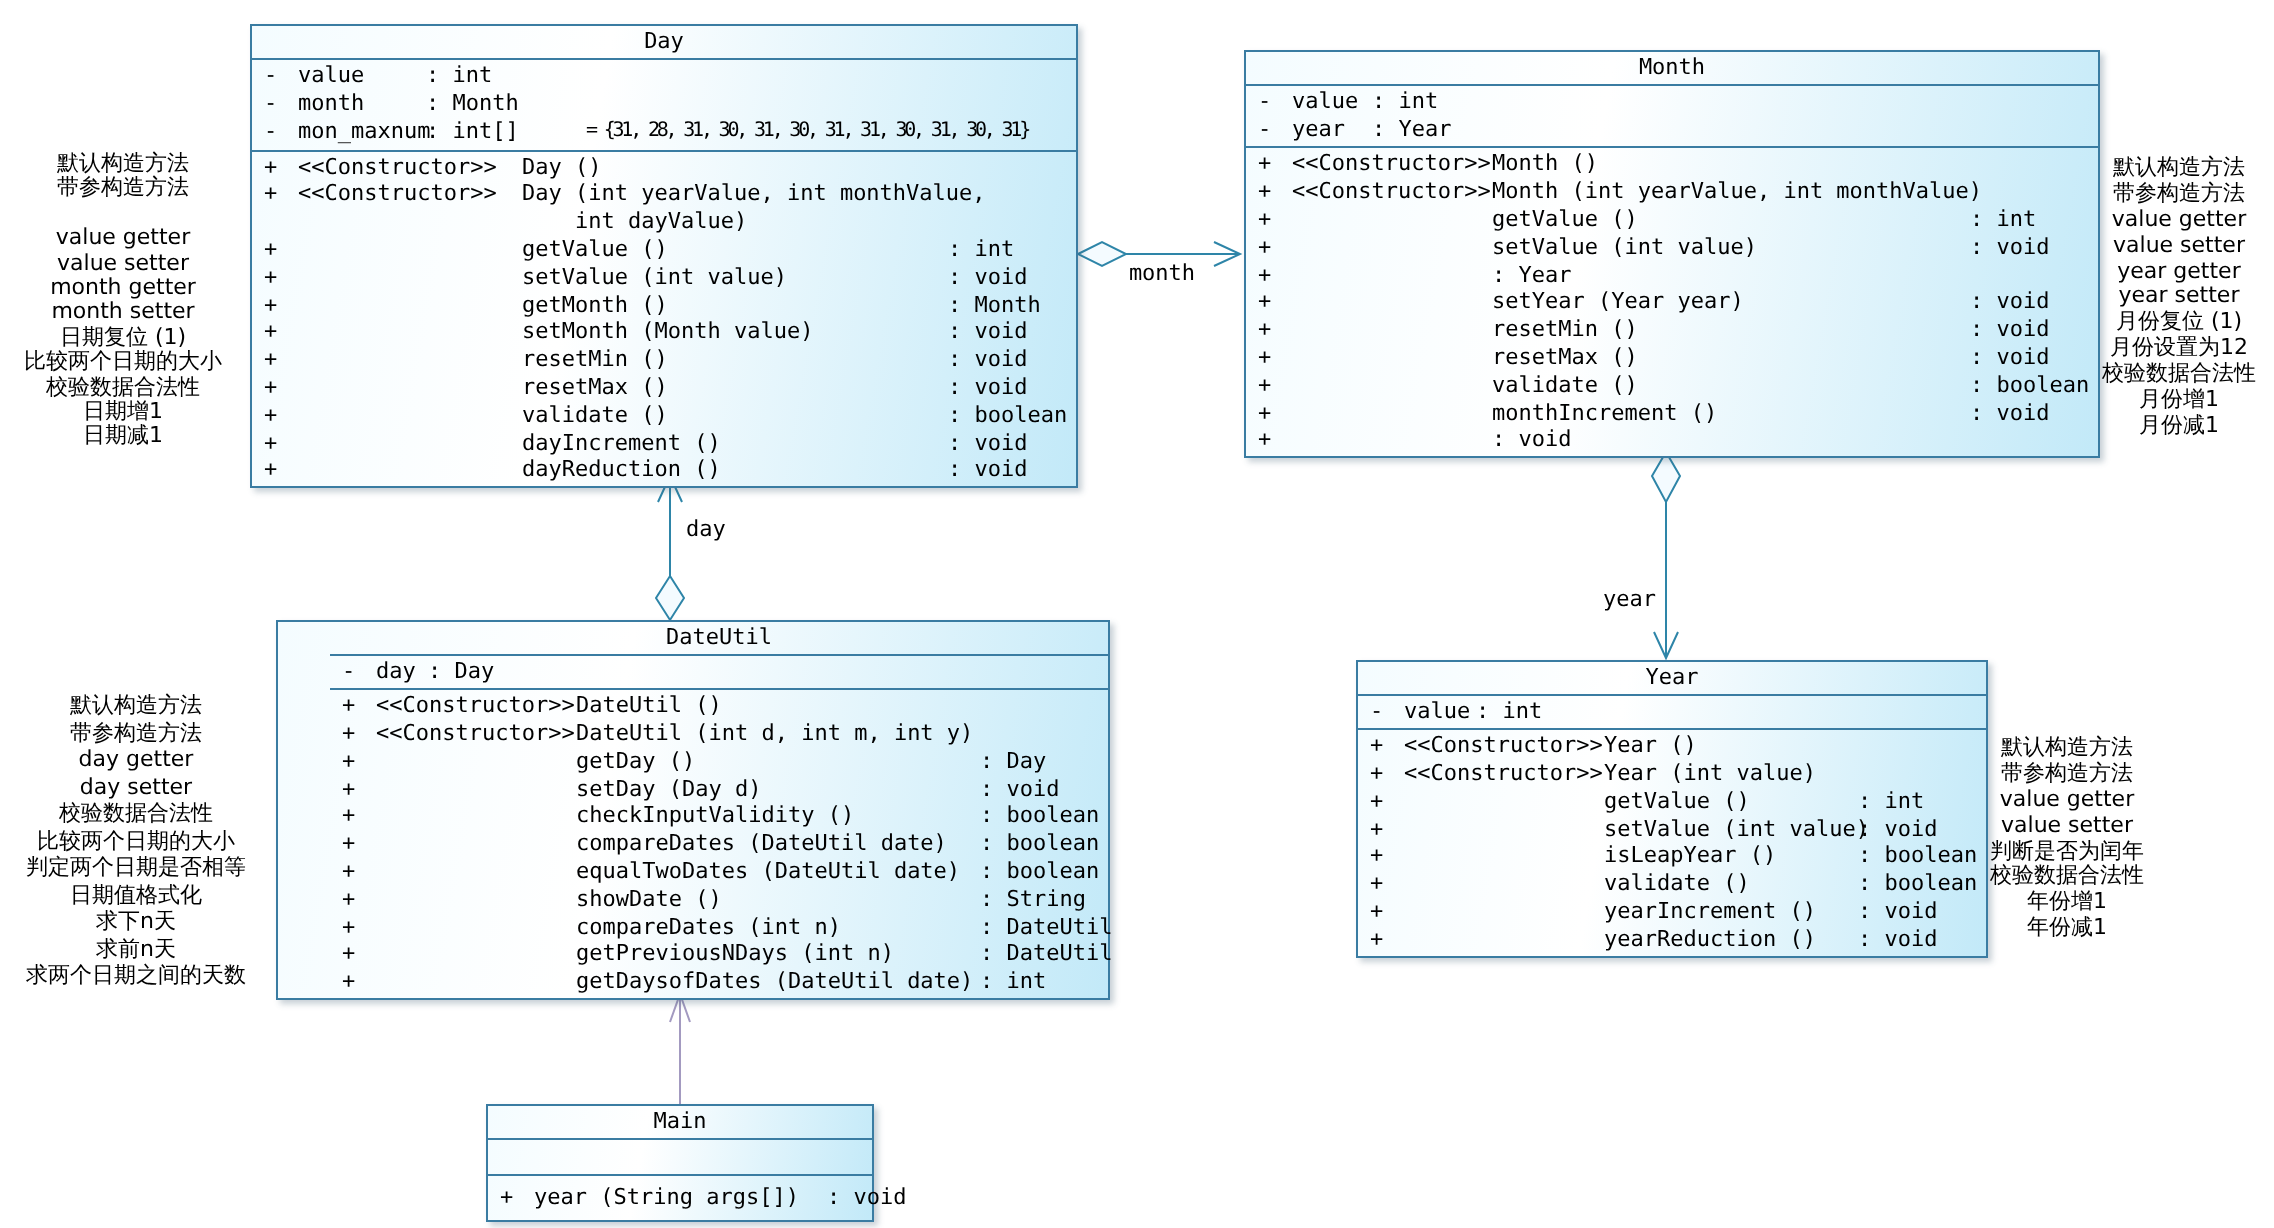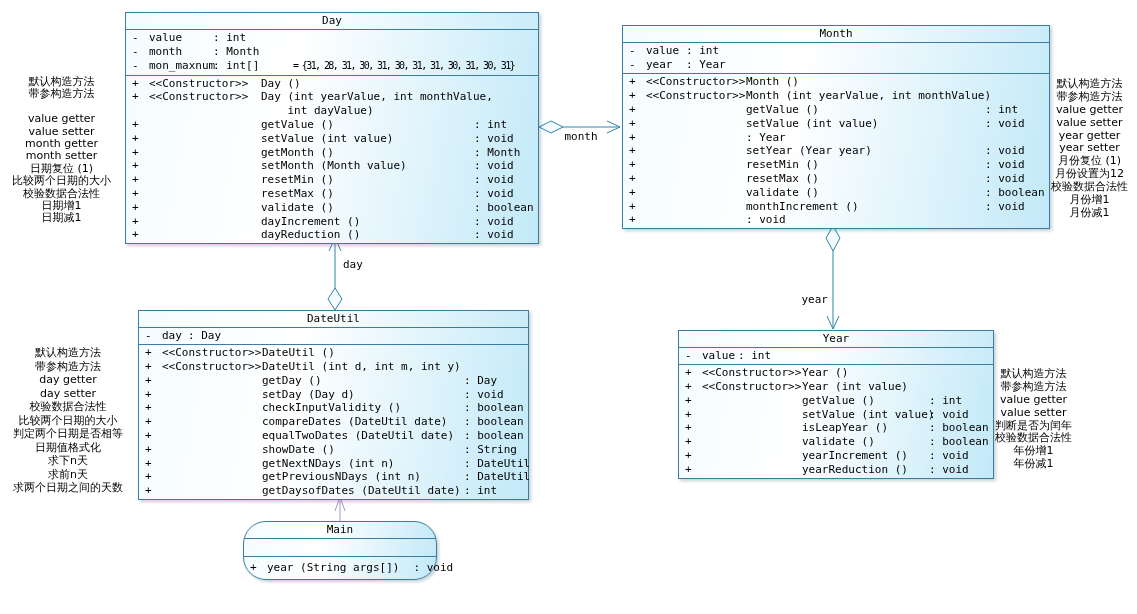--- a/index.html
+++ b/index.html
@@ -117,37 +117,37 @@
         <div class="mrow"><span class="m-v">+</span><span class="m-s"></span><span class="m-t">: Year</span></div>
         <div class="mrow"><span class="m-v">+</span><span class="m-s"></span><span class="m-sig">setYear (Year year)</span><span class="m-t">: void</span></div>
         <div class="mrow"><span class="m-v">+</span><span class="m-s"></span><span class="m-sig">resetMin ()</span><span class="m-t">: void</span></div>
         <div class="mrow"><span class="m-v">+</span><span class="m-s"></span><span class="m-sig">resetMax ()</span><span class="m-t">: void</span></div>
         <div class="mrow"><span class="m-v">+</span><span class="m-s"></span><span class="m-sig">validate ()</span><span class="m-t">: boolean</span></div>
         <div class="mrow"><span class="m-v">+</span><span class="m-s"></span><span class="m-sig">monthIncrement ()</span><span class="m-t">: void</span></div>
         <div class="mrow"><span class="m-v">+</span><span class="m-s"></span><span class="m-t">: void</span></div>
       </div>
   </div>
 
-  <div class="cbox cls-dateutil" style="left:138px;top:310px;width:389px;">
+  <div class="cbox cls-dateutil" style="left:138px;top:310px;width:389px;padding-left:26px;">
     <div class="ctitle">DateUtil</div>
     <div class="cattrs">
 
     <div class="arow"><span class="a-v">-</span><span class="a-n">day</span><span class="a-t">: Day</span><span class="a-d"></span></div>
       </div>
     <div class="cmeths">
 
     <div class="mrow"><span class="m-v">+</span><span class="m-s">&lt;&lt;Constructor&gt;&gt;</span><span class="m-sig">DateUtil ()</span><span class="m-t"></span></div>
         <div class="mrow"><span class="m-v">+</span><span class="m-s">&lt;&lt;Constructor&gt;&gt;</span><span class="m-sig">DateUtil (int d, int m, int y)</span><span class="m-t"></span></div>
         <div class="mrow"><span class="m-v">+</span><span class="m-s"></span><span class="m-sig">getDay ()</span><span class="m-t">: Day</span></div>
         <div class="mrow"><span class="m-v">+</span><span class="m-s"></span><span class="m-sig">setDay (Day d)</span><span class="m-t">: void</span></div>
         <div class="mrow"><span class="m-v">+</span><span class="m-s"></span><span class="m-sig">checkInputValidity ()</span><span class="m-t">: boolean</span></div>
         <div class="mrow"><span class="m-v">+</span><span class="m-s"></span><span class="m-sig">compareDates (DateUtil date)</span><span class="m-t">: boolean</span></div>
         <div class="mrow"><span class="m-v">+</span><span class="m-s"></span><span class="m-sig">equalTwoDates (DateUtil date)</span><span class="m-t">: boolean</span></div>
         <div class="mrow"><span class="m-v">+</span><span class="m-s"></span><span class="m-sig">showDate ()</span><span class="m-t">: String</span></div>
-        <div class="mrow"><span class="m-v">+</span><span class="m-s"></span><span class="m-sig">getNextNDays (int n)</span><span class="m-t">: DateUtil</span></div>
+        <div class="mrow"><span class="m-v">+</span><span class="m-s"></span><span class="m-sig">compareDates (int n)</span><span class="m-t">: DateUtil</span></div>
         <div class="mrow"><span class="m-v">+</span><span class="m-s"></span><span class="m-sig">getPreviousNDays (int n)</span><span class="m-t">: DateUtil</span></div>
         <div class="mrow"><span class="m-v">+</span><span class="m-s"></span><span class="m-sig">getDaysofDates (DateUtil date)</span><span class="m-t">: int</span></div>
       </div>
   </div>
 
   <div class="cbox cls-year" style="left:678px;top:330px;width:314px;">
     <div class="ctitle">Year</div>
     <div class="cattrs">
 
     <div class="arow"><span class="a-v">-</span><span class="a-n">value</span><span class="a-t">: int</span><span class="a-d"></span></div>
@@ -158,21 +158,21 @@
         <div class="mrow"><span class="m-v">+</span><span class="m-s">&lt;&lt;Constructor&gt;&gt;</span><span class="m-sig">Year (int value)</span><span class="m-t"></span></div>
         <div class="mrow"><span class="m-v">+</span><span class="m-s"></span><span class="m-sig">getValue ()</span><span class="m-t">: int</span></div>
         <div class="mrow"><span class="m-v">+</span><span class="m-s"></span><span class="m-sig">setValue (int value)</span><span class="m-t">: void</span></div>
         <div class="mrow"><span class="m-v">+</span><span class="m-s"></span><span class="m-sig">isLeapYear ()</span><span class="m-t">: boolean</span></div>
         <div class="mrow"><span class="m-v">+</span><span class="m-s"></span><span class="m-sig">validate ()</span><span class="m-t">: boolean</span></div>
         <div class="mrow"><span class="m-v">+</span><span class="m-s"></span><span class="m-sig">yearIncrement ()</span><span class="m-t">: void</span></div>
         <div class="mrow"><span class="m-v">+</span><span class="m-s"></span><span class="m-sig">yearReduction ()</span><span class="m-t">: void</span></div>
       </div>
   </div>
 
-  <div class="cbox cls-main" style="left:243px;top:521px;width:192px;border-radius:23px;">
+  <div class="cbox cls-main" style="left:243px;top:552px;width:192px;">
     <div class="ctitle">Main</div>
     <div class="cattrs">
       
     </div>
     <div class="cmeths">
 
     <div class="mrow"><span class="m-v">+</span><span class="m-sig">year (String args[])</span><span class="m-t">: void</span></div>
       </div>
   </div>
 

